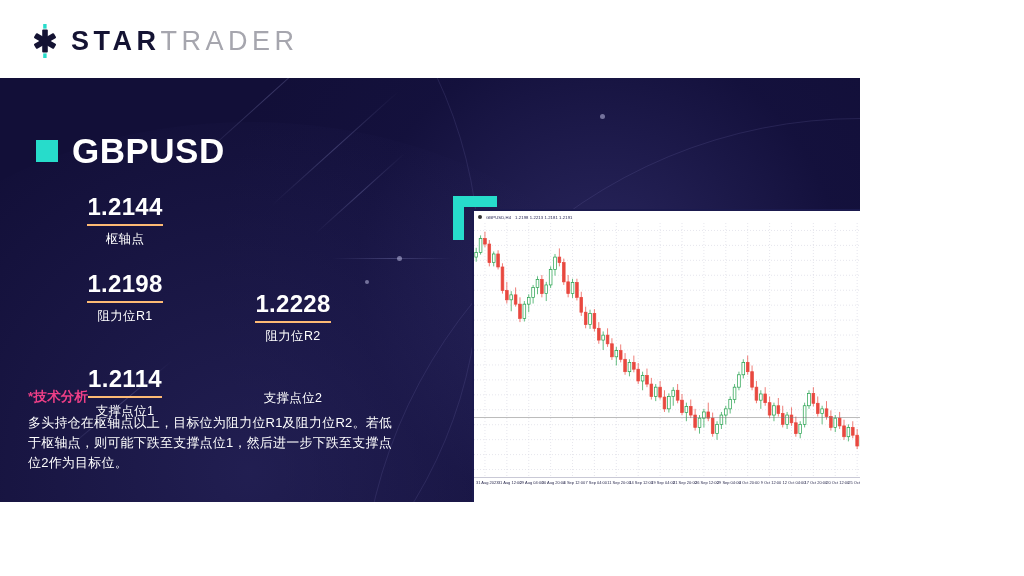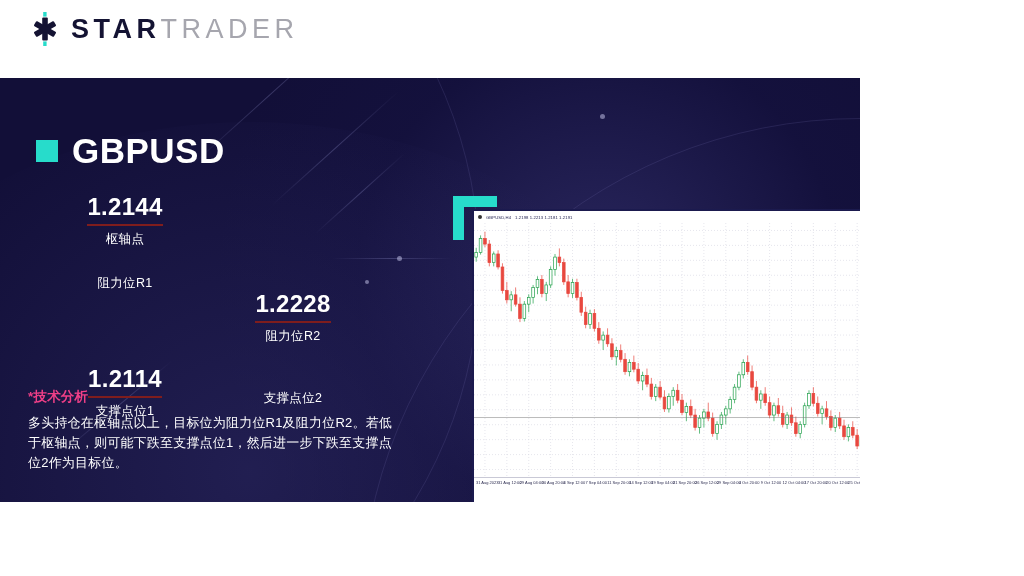--- a/index.html
+++ b/index.html
@@ -5,22 +5,22 @@
   * { box-sizing: border-box; margin: 0; padding: 0; }
   html, body {
     width: 1024px; height: 576px;
     font-family: "Liberation Sans", sans-serif;
     overflow: hidden; background: #ffffff;
   }
   .page { position: relative; width: 1024px; height: 576px; background: #ffffff; }
 
   
   .header {
-    position: absolute; left: 0; top: 12px; width: 1024px; height: 78px;
-    background: #ffffff; display: flex; align-items: flex-start; padding-left: 28px;
+    position: absolute; left: 0; top: 2px; width: 1024px; height: 78px;
+    background: #ffffff; display: flex; align-items: center; padding-left: 28px;
   }
   .logo-wrap { display: flex; align-items: center; }
   .logo-mark { position: relative; width: 34px; height: 34px; margin-right: 9px; }
   .logo-mark svg { position: absolute; left: 0; top: 0; }
   .logo-text { font-size: 27px; letter-spacing: 4.5px; font-weight: bold; line-height: 1; }
   .logo-star { color: #141333; }
   .logo-trader { color: #a6a6ae; font-weight: normal; }
 
   
   .stage {
@@ -45,21 +45,21 @@
   
   .left { position: absolute; left: 0; top: 0; width: 430px; height: 424px; }
   .title-row { position: absolute; left: 36px; top: 55px; display: flex; align-items: center; }
   .title-square { width: 22px; height: 22px; background: #27dccb; margin-right: 14px; }
   .title-text { color: #ffffff; font-size: 35px; font-weight: bold; letter-spacing: .5px; line-height: 1; }
 
   .levels { position: absolute; left: 36px; top: 115px; width: 330px; }
   .lvl { text-align: center; }
   .lvl-value {
     color: #ffffff; font-size: 24px; font-weight: bold; letter-spacing: .3px;
-    display: inline-block; padding-bottom: 3px; border-bottom: 2px solid #7f1d1d;
+    display: inline-block; padding-bottom: 3px; border-bottom: 2px solid #fdba74;
   }
   .lvl-label { color: #ffffff; font-size: 12.5px; margin-top: 5px; letter-spacing: .3px; }
   .pivot-row { display: flex; justify-content: flex-start; padding-left: 24px; }
   .pivot-row .lvl { width: 130px; }
   .grid2 { display: flex; margin-top: 20px; }
   .grid2 .lvl { width: 130px; }
   .grid2 .lvl:first-child { margin-left: 24px; }
   .grid2 .lvl:last-child { margin-left: 38px; margin-top: 20px; }
   .row-gap { margin-top: 22px; }
 
@@ -166,20 +166,21 @@
 
         <div class="pivot-row">
           <div class="lvl">
             <div class="lvl-value">1.2144</div>
             <div class="lvl-label">枢轴点</div>
           </div>
         </div>
 
         <div class="grid2 row-gap">
           <div class="lvl">
+            <div class="lvl-value">1.2198</div>
             <div class="lvl-label">阻力位R1</div>
           </div>
           <div class="lvl">
             <div class="lvl-value">1.2228</div>
             <div class="lvl-label">阻力位R2</div>
           </div>
         </div>
 
         <div class="grid2">
           <div class="lvl">

